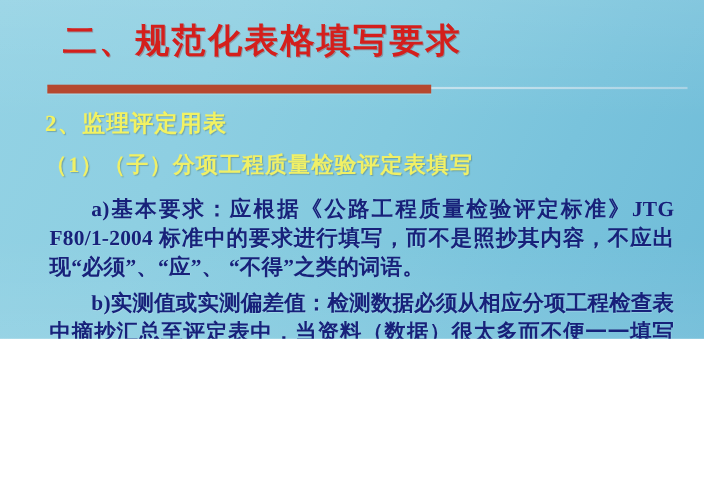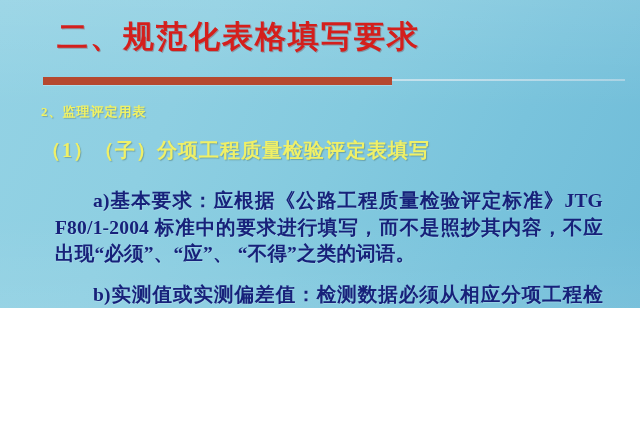--- a/index.html
+++ b/index.html
@@ -83,21 +83,21 @@
     background: #b5482f;
     box-shadow: 0 1px 0 rgba(255,255,255,0.25);
   }
 
   
   .heading-1 {
     position: absolute;
     left: 41px;
     top: 99px;
     font-family: "Liberation Serif", "DejaVu Serif", serif;
-    font-size: 13px;
+    font-size: 21px;
     font-weight: 700;
     line-height: 26px;
     letter-spacing: 1px;
     color: #f2f262;
     text-shadow: 1px 1px 1px rgba(60,90,70,0.35);
     white-space: nowrap;
   }
   .heading-2 {
     position: absolute;
     left: 41px;
@@ -121,21 +121,21 @@
   }
   .para {
     font-family: "Liberation Serif", "DejaVu Serif", serif;
     font-size: 19.5px;
     line-height: 26.5px;
     font-weight: 700;
     color: #17217a;
     letter-spacing: 0.2px;
     text-shadow: 0.5px 0.5px 0 rgba(255,255,255,0.18);
     text-align: justify;
-    margin: 14px;
+    margin: 4px;
   }
   .para + .para { margin-top: 6px; }
   .para .indent { display: inline-block; width: 38px; }
 
   
   .bottom-rule {
     position: absolute;
     left: 43px;
     top: 391px;
     width: 582px;

